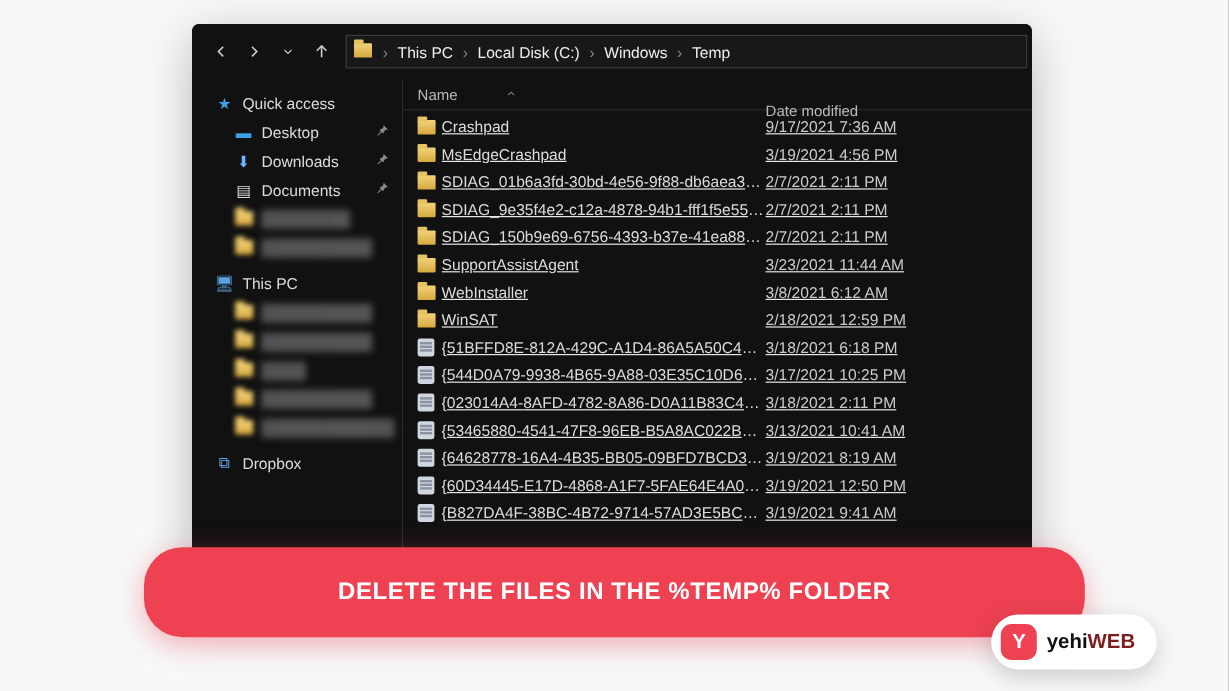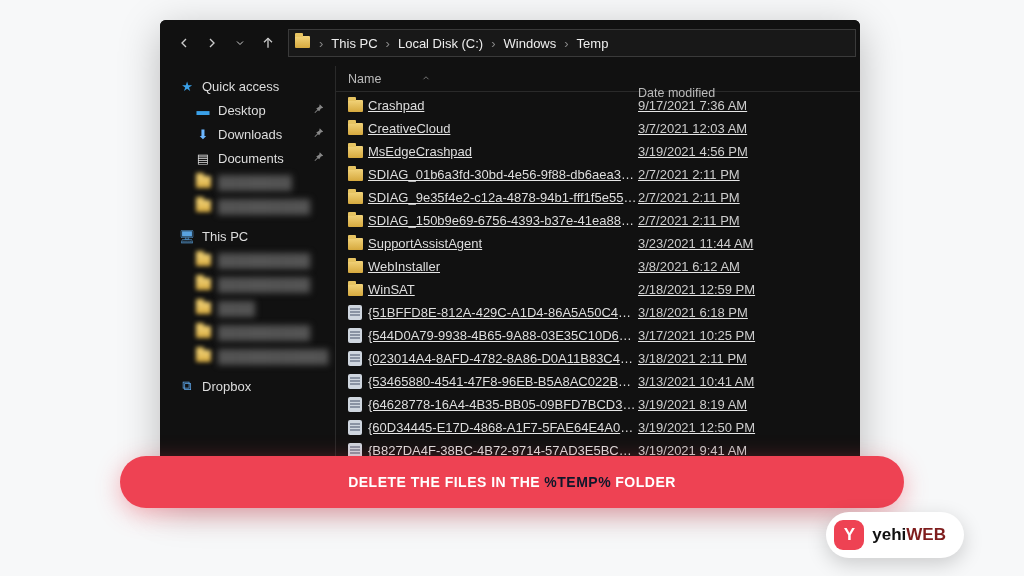--- a/index.html
+++ b/index.html
@@ -115,32 +115,32 @@
   .folder-icon { width:15px; height:12px; display:inline-block; background: linear-gradient(#f2d37a,#d6a93e); border-radius:1px; position:relative; }
   .folder-icon::before { content:""; position:absolute; top:-3px; left:0; width:8px; height:4px; background:#e6c361; border-radius:1px 1px 0 0;}
   .gen-icon { width:14px; height:15px; display:inline-block; background:#cfd6df; border-radius:2px; position:relative; }
   .gen-icon::after{content:"";position:absolute;left:2px;top:3px;right:2px;height:2px;background:#8a93a3;box-shadow:0 3px 0 #8a93a3,0 6px 0 #8a93a3;}
 
   
   .banner {
     position: absolute;
     left: 120px; right: 120px;
     top: 456px;
-    height: 52px;
+    height: 75px;
     background: #ee4253;
     border-radius: 32px;
     display:flex; align-items:center; justify-content:center;
     color:#fff;
     font-weight: 700;
-    font-size: 14px;
+    font-size: 20px;
     letter-spacing: .5px;
     box-shadow: 0 6px 24px rgba(238,66,83,.4);
     z-index: 50;
   }
-  .banner .hl { color:#0f172a; margin: 0 .3em; }
+  .banner .hl { color:#ffffff; margin: 0 .3em; }
 
   
   .logo {
     position:absolute;
     right: 60px; bottom: 18px;
     height: 46px;
     padding: 0 18px 0 8px;
     background:#fff;
     border-radius: 26px;
     display:flex; align-items:center; gap:8px;
@@ -312,27 +312,20 @@
             <span class="ico">
               <span class="folder-icon"></span>
             </span>
             <span class="name">Crashpad</span>
             <span class="date">9/17/2021 7:36 AM</span>
           </div>
           <div class="row">
             <span class="ico">
               <span class="folder-icon"></span>
             </span>
-            <span class="name">CreativeCloud</span>
-            <span class="date">3/7/2021 12:03 AM</span>
-          </div>
-          <div class="row">
-            <span class="ico">
-              <span class="folder-icon"></span>
-            </span>
             <span class="name">MsEdgeCrashpad</span>
             <span class="date">3/19/2021 4:56 PM</span>
           </div>
           <div class="row">
             <span class="ico">
               <span class="folder-icon"></span>
             </span>
             <span class="name">SDIAG_01b6a3fd-30bd-4e56-9f88-db6aea3cc7...</span>
             <span class="date">2/7/2021 2:11 PM</span>
           </div>

